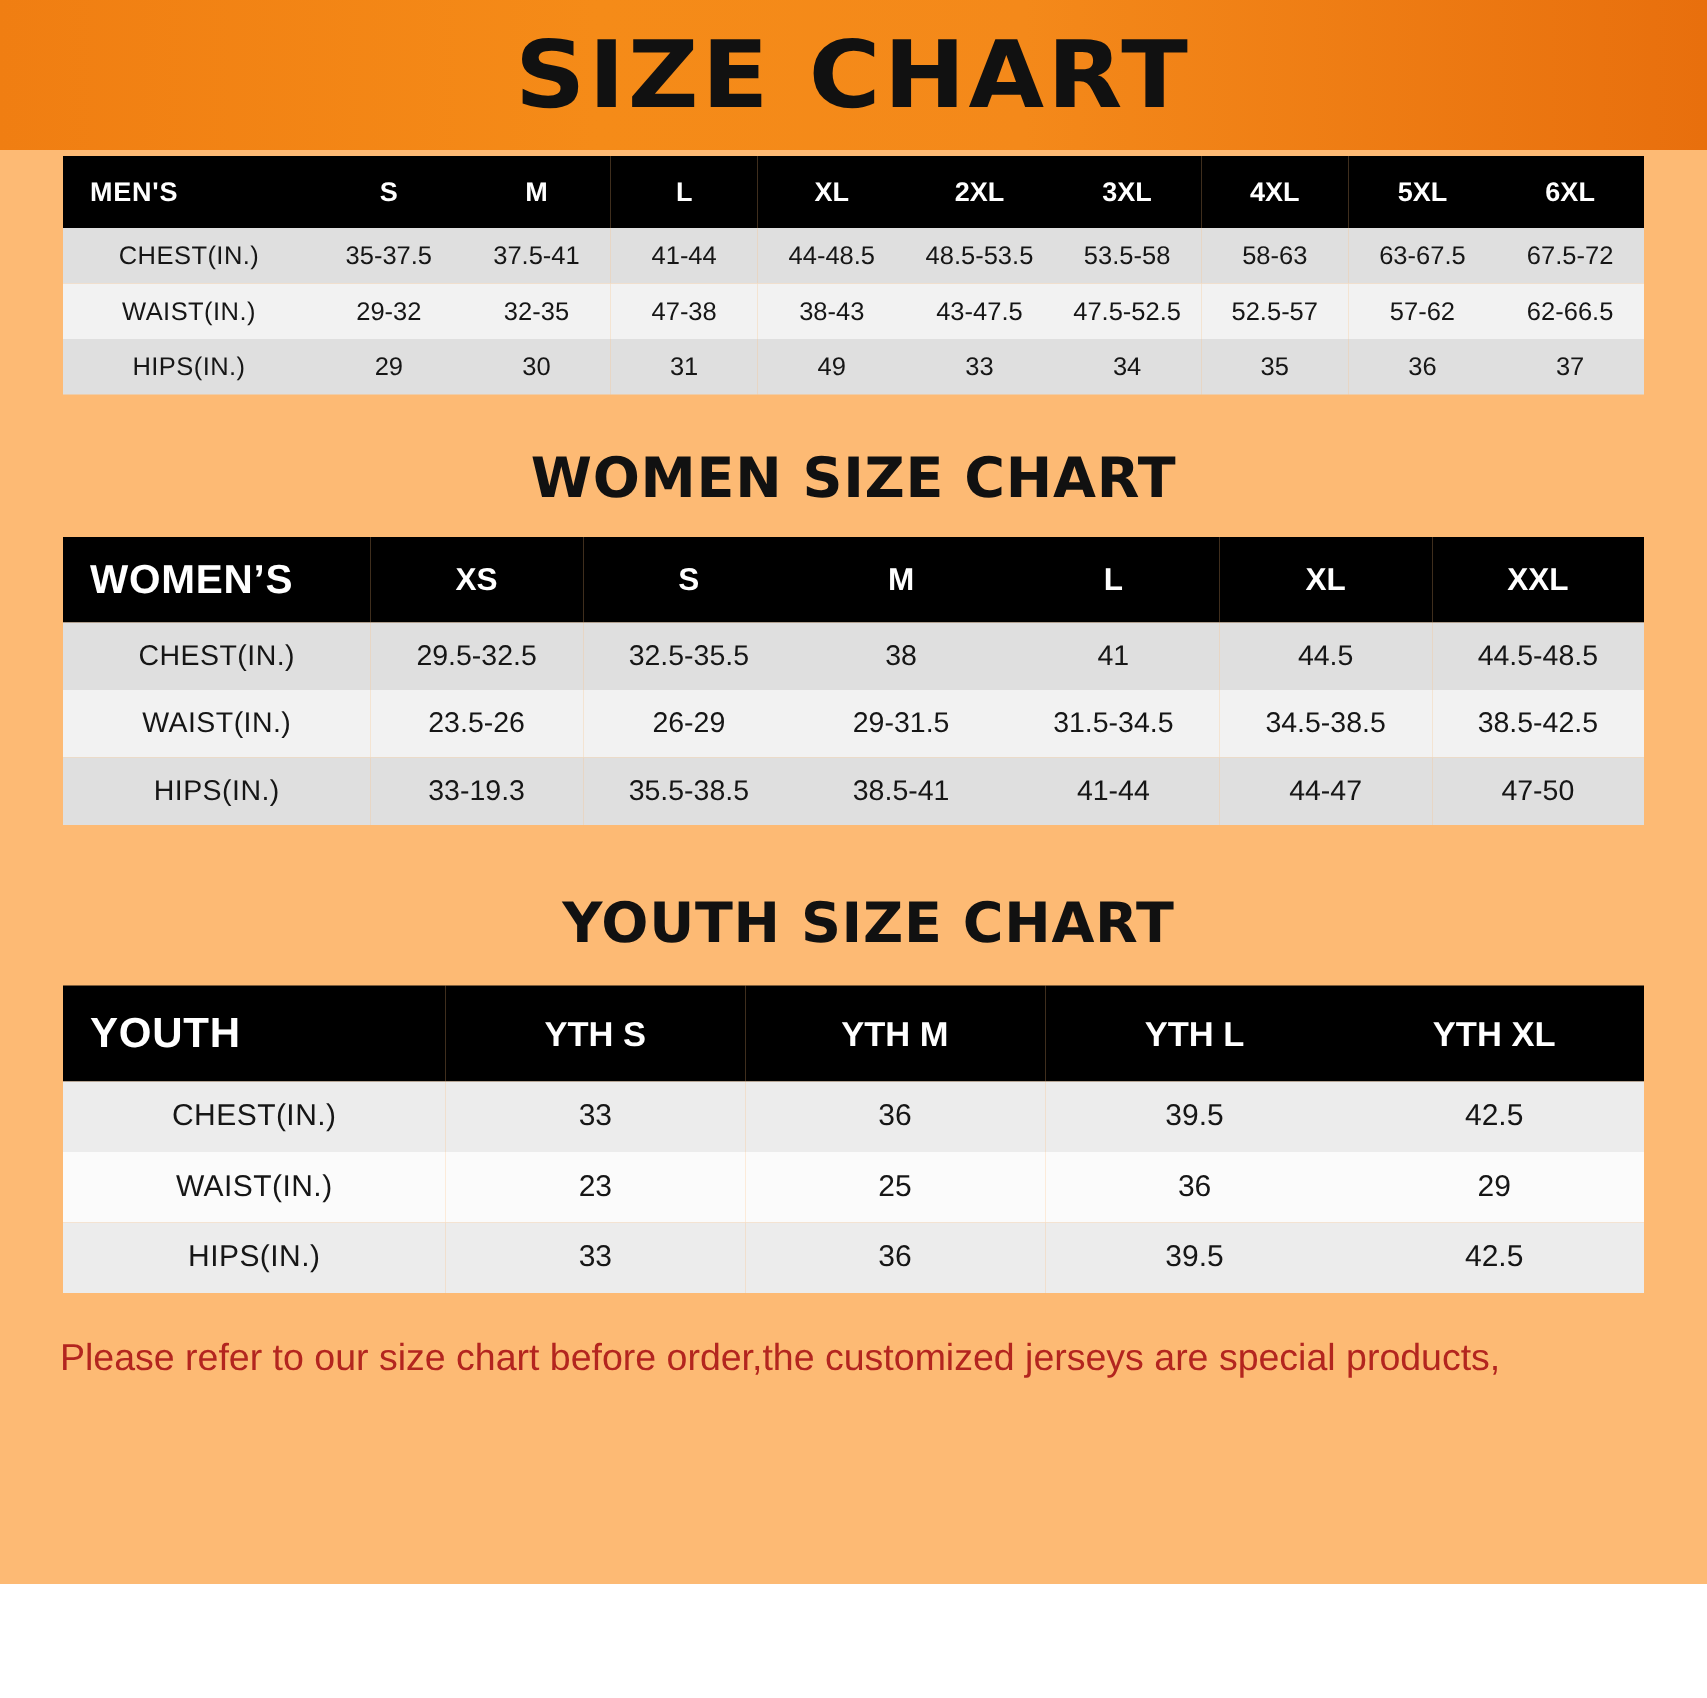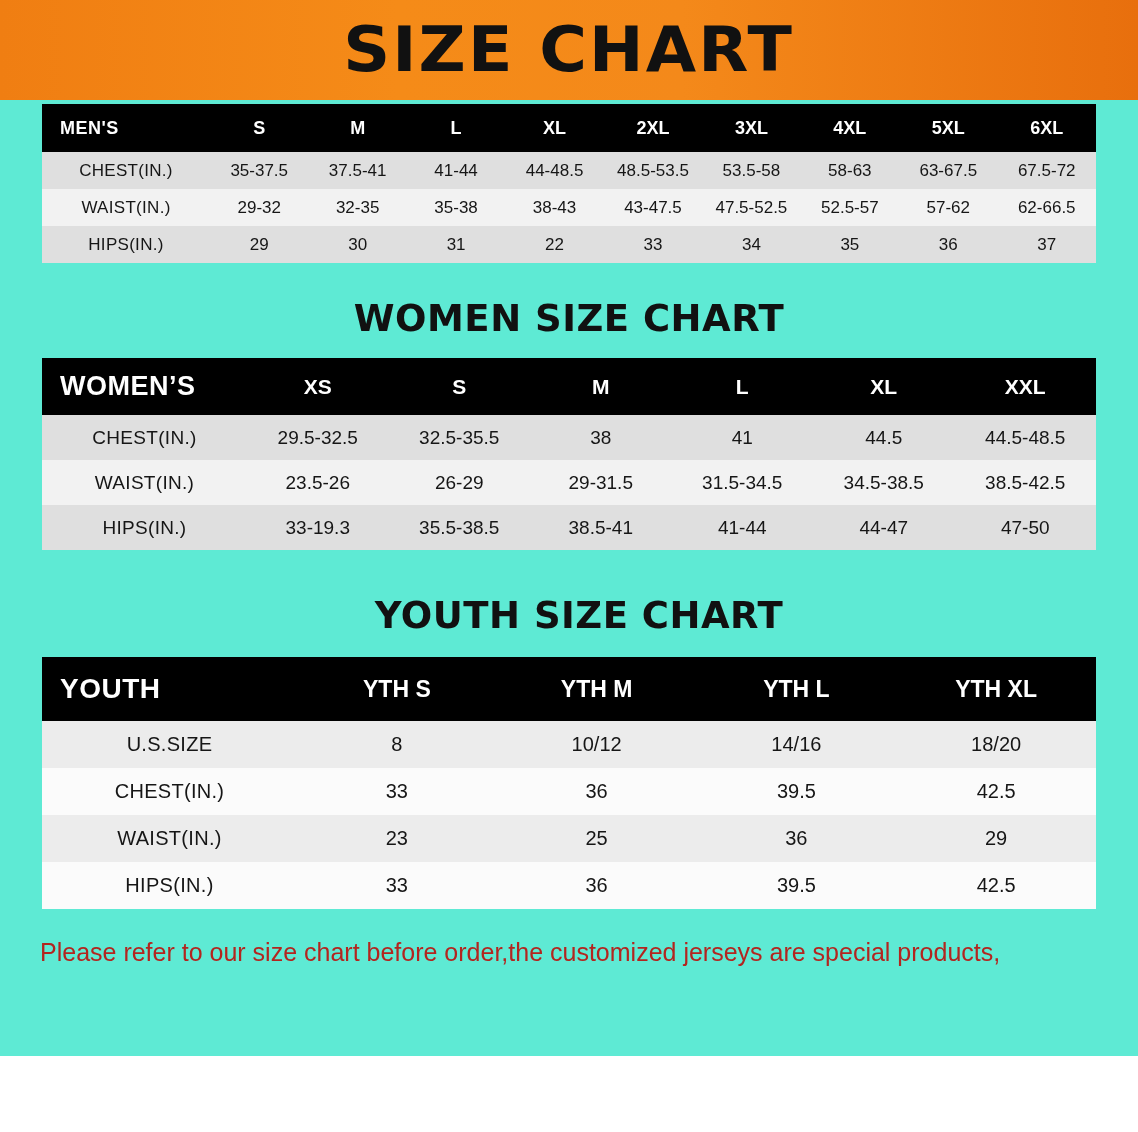--- a/index.html
+++ b/index.html
@@ -10,21 +10,21 @@
     width: 1138px;
     height: 1132px;
     background: #ffffff;
     font-family: "Liberation Sans", sans-serif;
     overflow: hidden;
   }
   .page {
     position: relative;
     width: 1138px;
     height: 1056px;
-    background: #5eead4;
+    background: #fdba74;
   }
 
   
   .banner {
     width: 100%;
     height: 100px;
     background: linear-gradient(to right, #f07e12 0%, #f58b18 35%, #f4891a 60%, #e86f0d 100%);
     display: flex;
     align-items: center;
     justify-content: center;
@@ -170,34 +170,34 @@
           <td>48.5-53.5</td>
           <td>53.5-58</td>
           <td>58-63</td>
           <td>63-67.5</td>
           <td>67.5-72</td>
         </tr>
         <tr>
           <td class="rowlabel">WAIST(IN.)</td>
           <td>29-32</td>
           <td>32-35</td>
-          <td>35-38</td>
+          <td>47-38</td>
           <td>38-43</td>
           <td>43-47.5</td>
           <td>47.5-52.5</td>
           <td>52.5-57</td>
           <td>57-62</td>
           <td>62-66.5</td>
         </tr>
         <tr>
           <td class="rowlabel">HIPS(IN.)</td>
           <td>29</td>
           <td>30</td>
           <td>31</td>
-          <td>22</td>
+          <td>49</td>
           <td>33</td>
           <td>34</td>
           <td>35</td>
           <td>36</td>
           <td>37</td>
         </tr>
       </tbody>
     </table>
   </div>
 
@@ -270,27 +270,20 @@
         <tr>
           <th class="corner">YOUTH</th>
           <th>YTH S</th>
           <th>YTH M</th>
           <th>YTH L</th>
           <th>YTH XL</th>
         </tr>
       </thead>
       <tbody>
         <tr>
-          <td class="rowlabel">U.S.SIZE</td>
-          <td>8</td>
-          <td>10/12</td>
-          <td>14/16</td>
-          <td>18/20</td>
-        </tr>
-        <tr>
           <td class="rowlabel">CHEST(IN.)</td>
           <td>33</td>
           <td>36</td>
           <td>39.5</td>
           <td>42.5</td>
         </tr>
         <tr>
           <td class="rowlabel">WAIST(IN.)</td>
           <td>23</td>
           <td>25</td>

